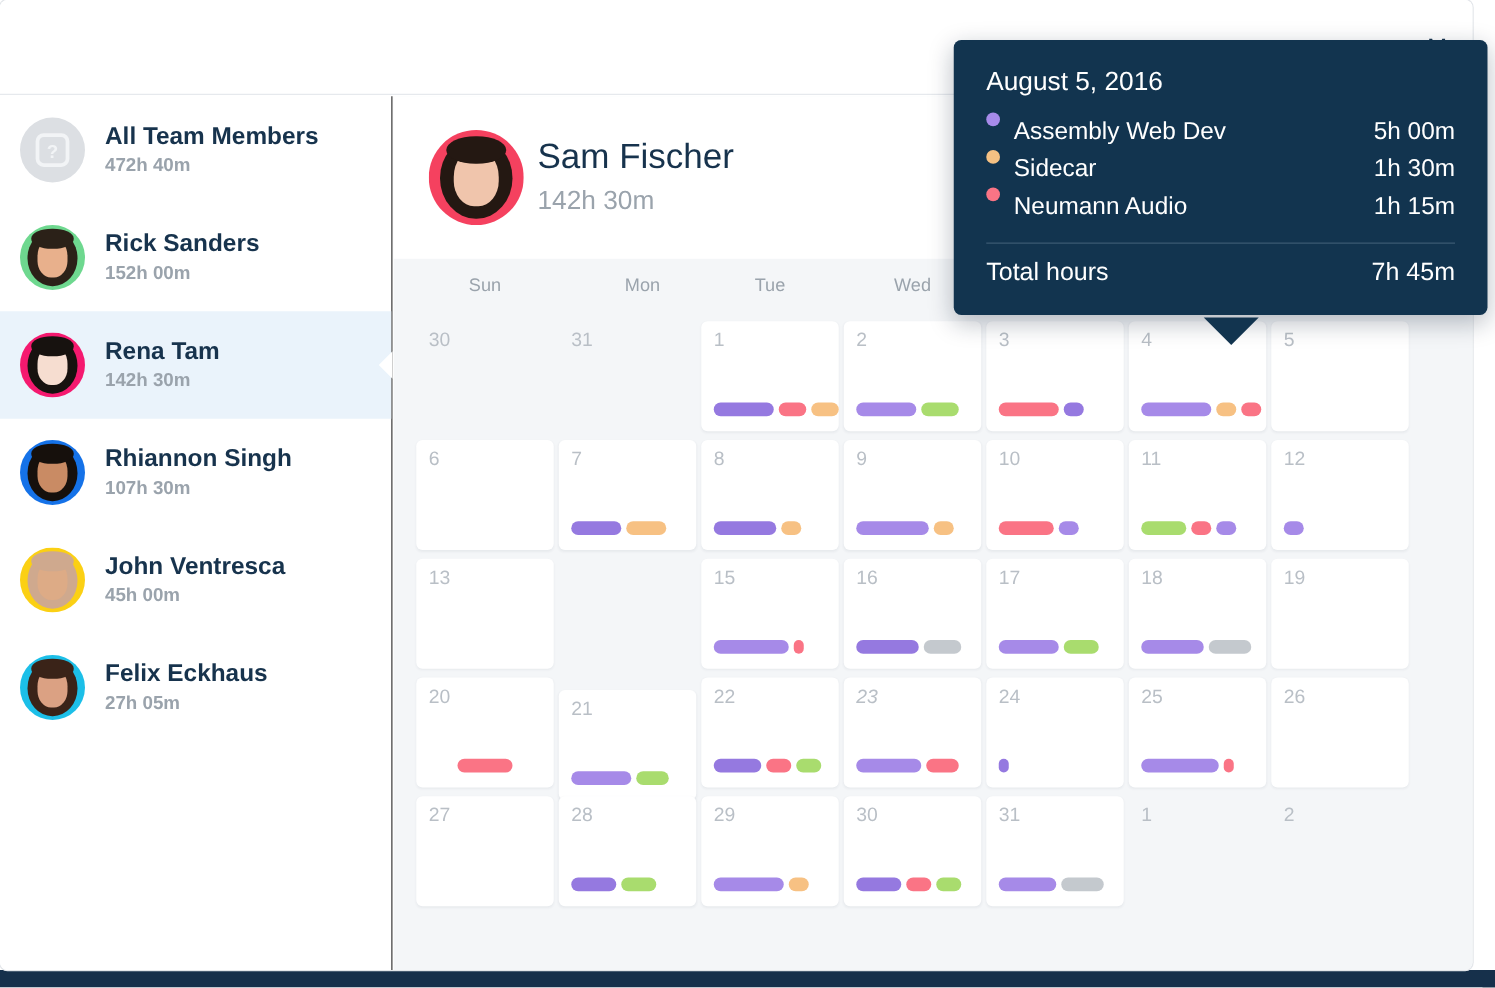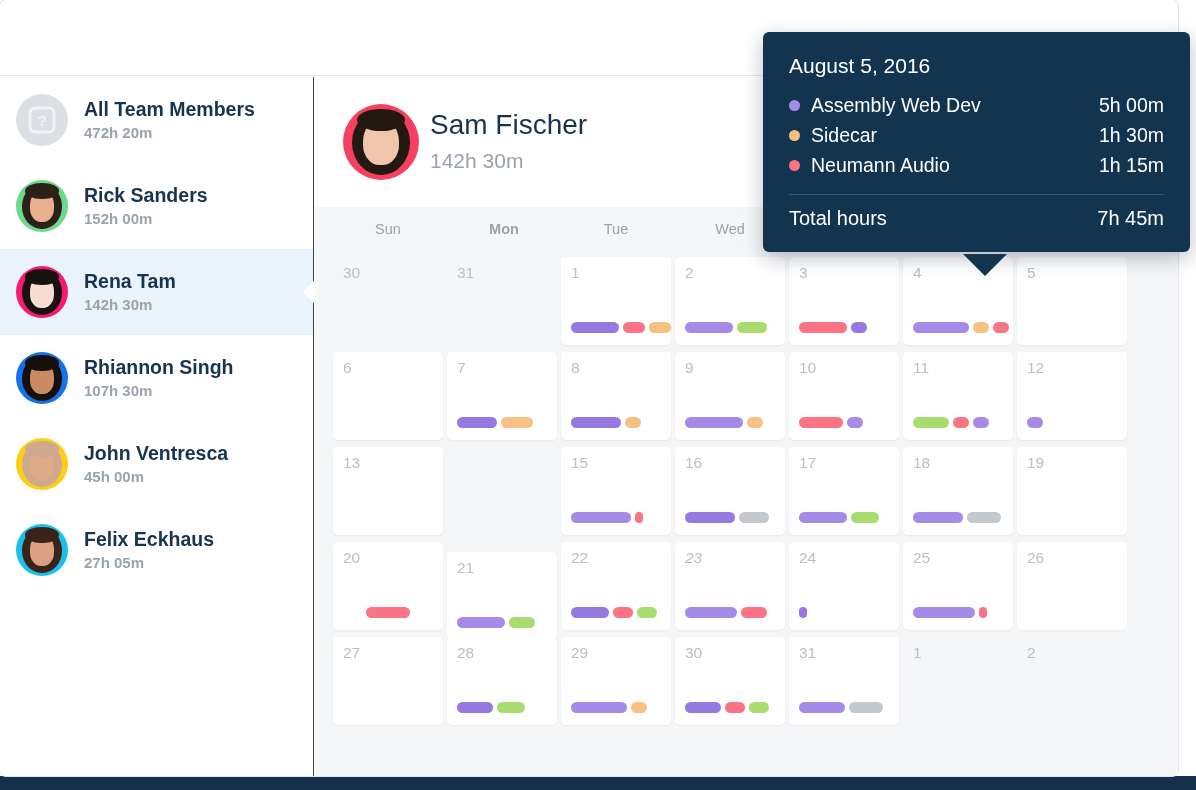--- a/index.html
+++ b/index.html
@@ -115,21 +115,21 @@
     padding:22px 26px 22px 26px;box-sizing:border-box;
     box-shadow:0 6px 20px rgba(10,25,45,.28);
     z-index:40;
   }
   #tt-arrow{
     position:absolute;left:963px;top:254px;width:0;height:0;
     border-left:22px solid transparent;border-right:22px solid transparent;
     border-top:22px solid #12344f;z-index:41;
   }
   #tt-date{font-size:21px;margin-bottom:12px;}
-  .tt-row{display:flex;align-items:center;font-size:19.5px;line-height:30px;}
+  .tt-row{display:flex;align-items:flex-start;font-size:19.5px;line-height:30px;}
   .tt-dot{width:11px;height:11px;border-radius:50%;margin-right:11px;flex:0 0 11px;}
   .tt-label{flex:1 1 auto;}
   .tt-val{flex:0 0 auto;}
   #tt-rule{height:1px;background:#3b5973;margin:14px 0 12px 0;}
   #tt-total{display:flex;font-size:20px;}
   #tt-total .tt-label{flex:1 1 auto;}
 </style>
 </head>
 <body>
 
@@ -146,21 +146,21 @@
   <div id="sidebar">
       <div class="member">
         <div class="avatar av-q">
           <svg width="30" height="30" viewBox="0 0 30 30" aria-hidden="true">
             <rect x="3" y="3" width="24" height="24" rx="5" fill="none" stroke="#f2f4f6" stroke-width="3"></rect>
             <text x="15" y="21" text-anchor="middle" font-family="Liberation Sans, sans-serif" font-size="15" fill="#f2f4f6">?</text>
           </svg>
         </div>
         <div class="m-text">
           <div class="m-name">All Team Members</div>
-          <div class="m-hours">472h 20m</div>
+          <div class="m-hours">472h 40m</div>
         </div>
       </div>
       <div class="member">
         <div class="avatar">
           <div class="face" style="background:#6ed88f">
             <div class="hair" style="left:12%;top:8%;width:76%;height:86%;background:#2b2118"></div>
             <div class="skin" style="left:26%;top:20%;width:48%;height:60%;background:#e8b08c"></div>
             <div class="hair" style="left:18%;top:6%;width:64%;height:30%;background:#2b2118"></div>
           </div>
         </div>
@@ -231,21 +231,21 @@
             <div class="hair" style="left:12%;top:8%;width:76%;height:86%;background:#241812"></div>
             <div class="skin" style="left:26%;top:20%;width:48%;height:60%;background:#f0c5ac"></div>
             <div class="hair" style="left:18%;top:6%;width:64%;height:30%;background:#241812"></div>
           </div>
         </div>
       <div id="person-name">Sam Fischer</div>
       <div id="person-hours">142h 30m</div>
     </div>
     <div id="weekhead">
         <div class="wd" style="left: 16px;">Sun</div>
-        <div class="wd" style="left: 132px; font-weight: bold;">Mon</div>
+        <div class="wd" style="left: 142px;">Mon</div>
         <div class="wd" style="left: 244px;">Tue</div>
         <div class="wd" style="left: 358px;">Wed</div>
         <div class="wd" style="left: 472px;">Thu</div>
         <div class="wd" style="left: 586px;">Fri</div>
         <div class="wd" style="left: 700px;">Sat</div>
       </div>
     <div id="grid">
         <div class="cell out" style="left: 18px; top: 0px;">
           <div class="daynum">30</div>
         </div>

